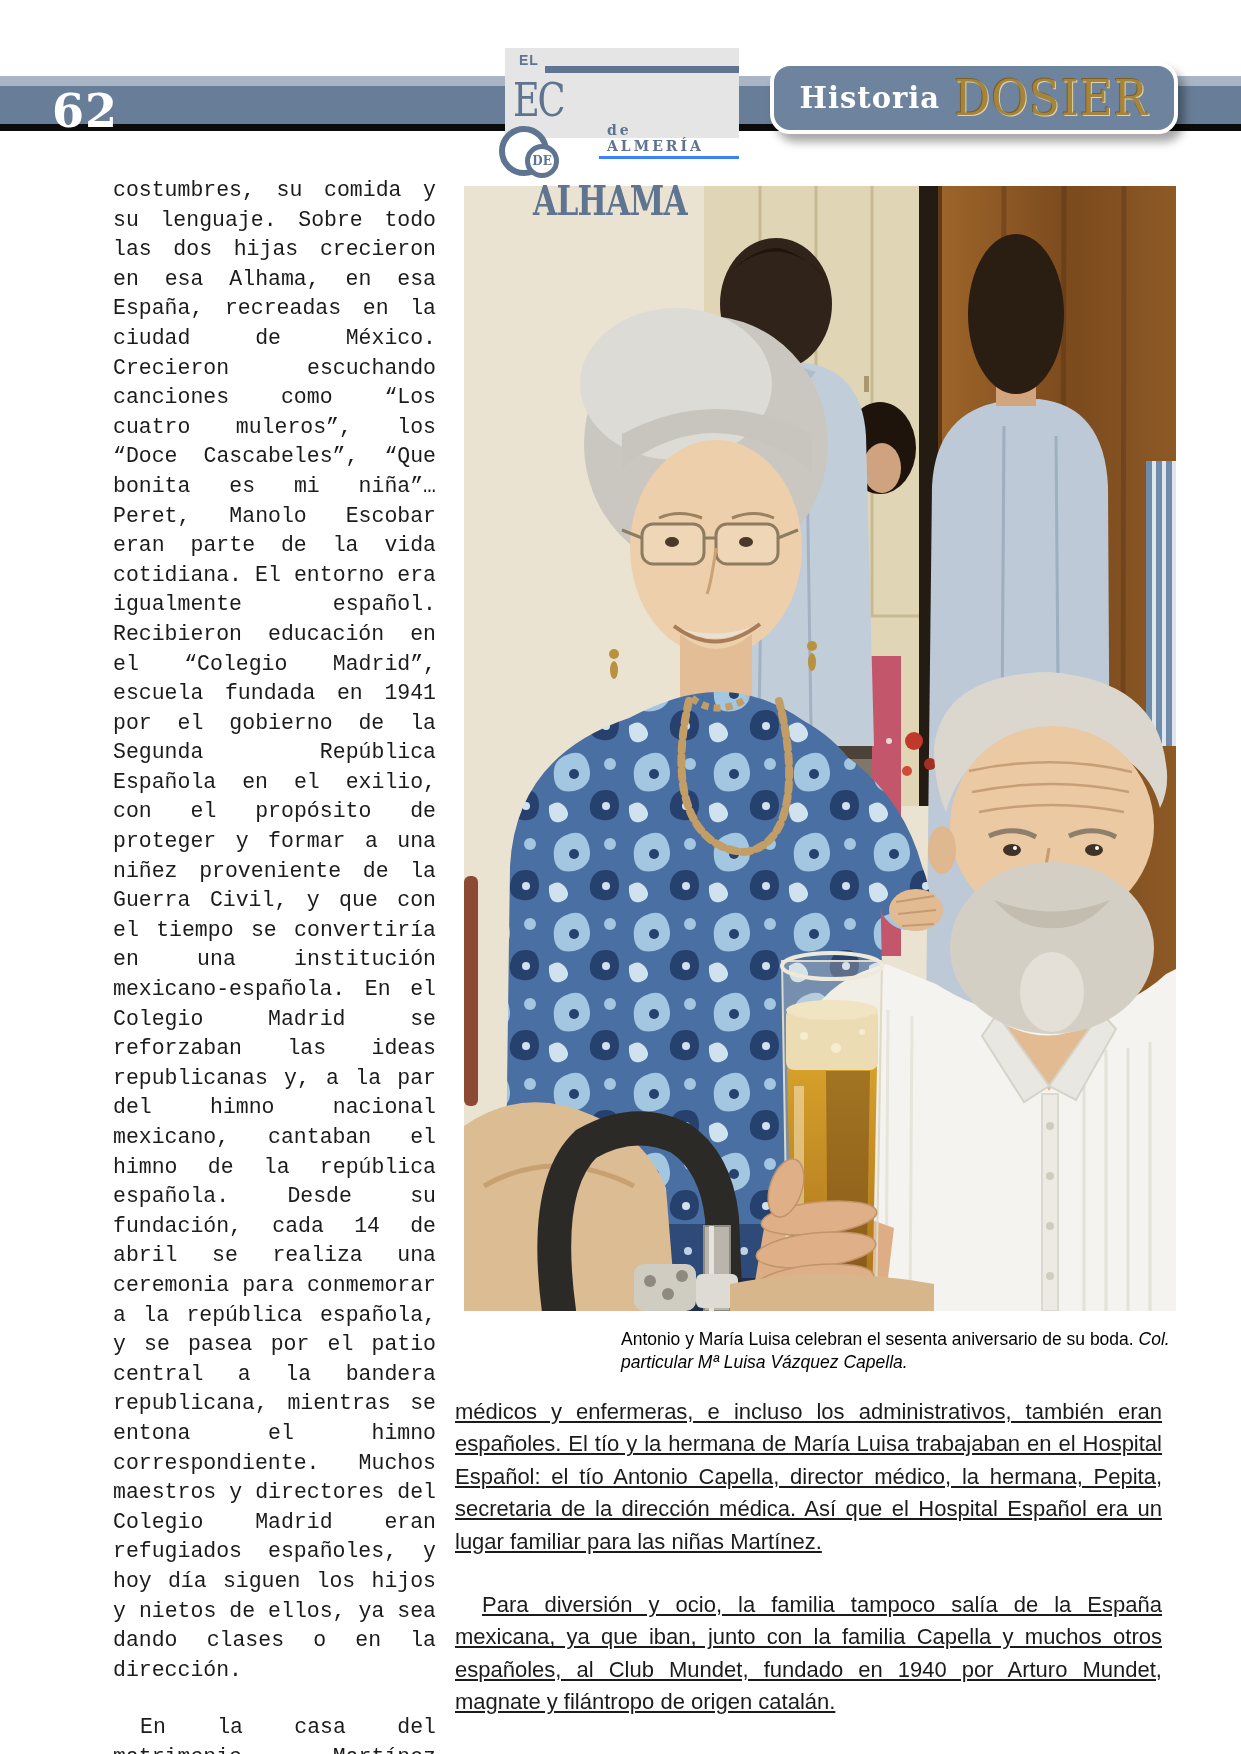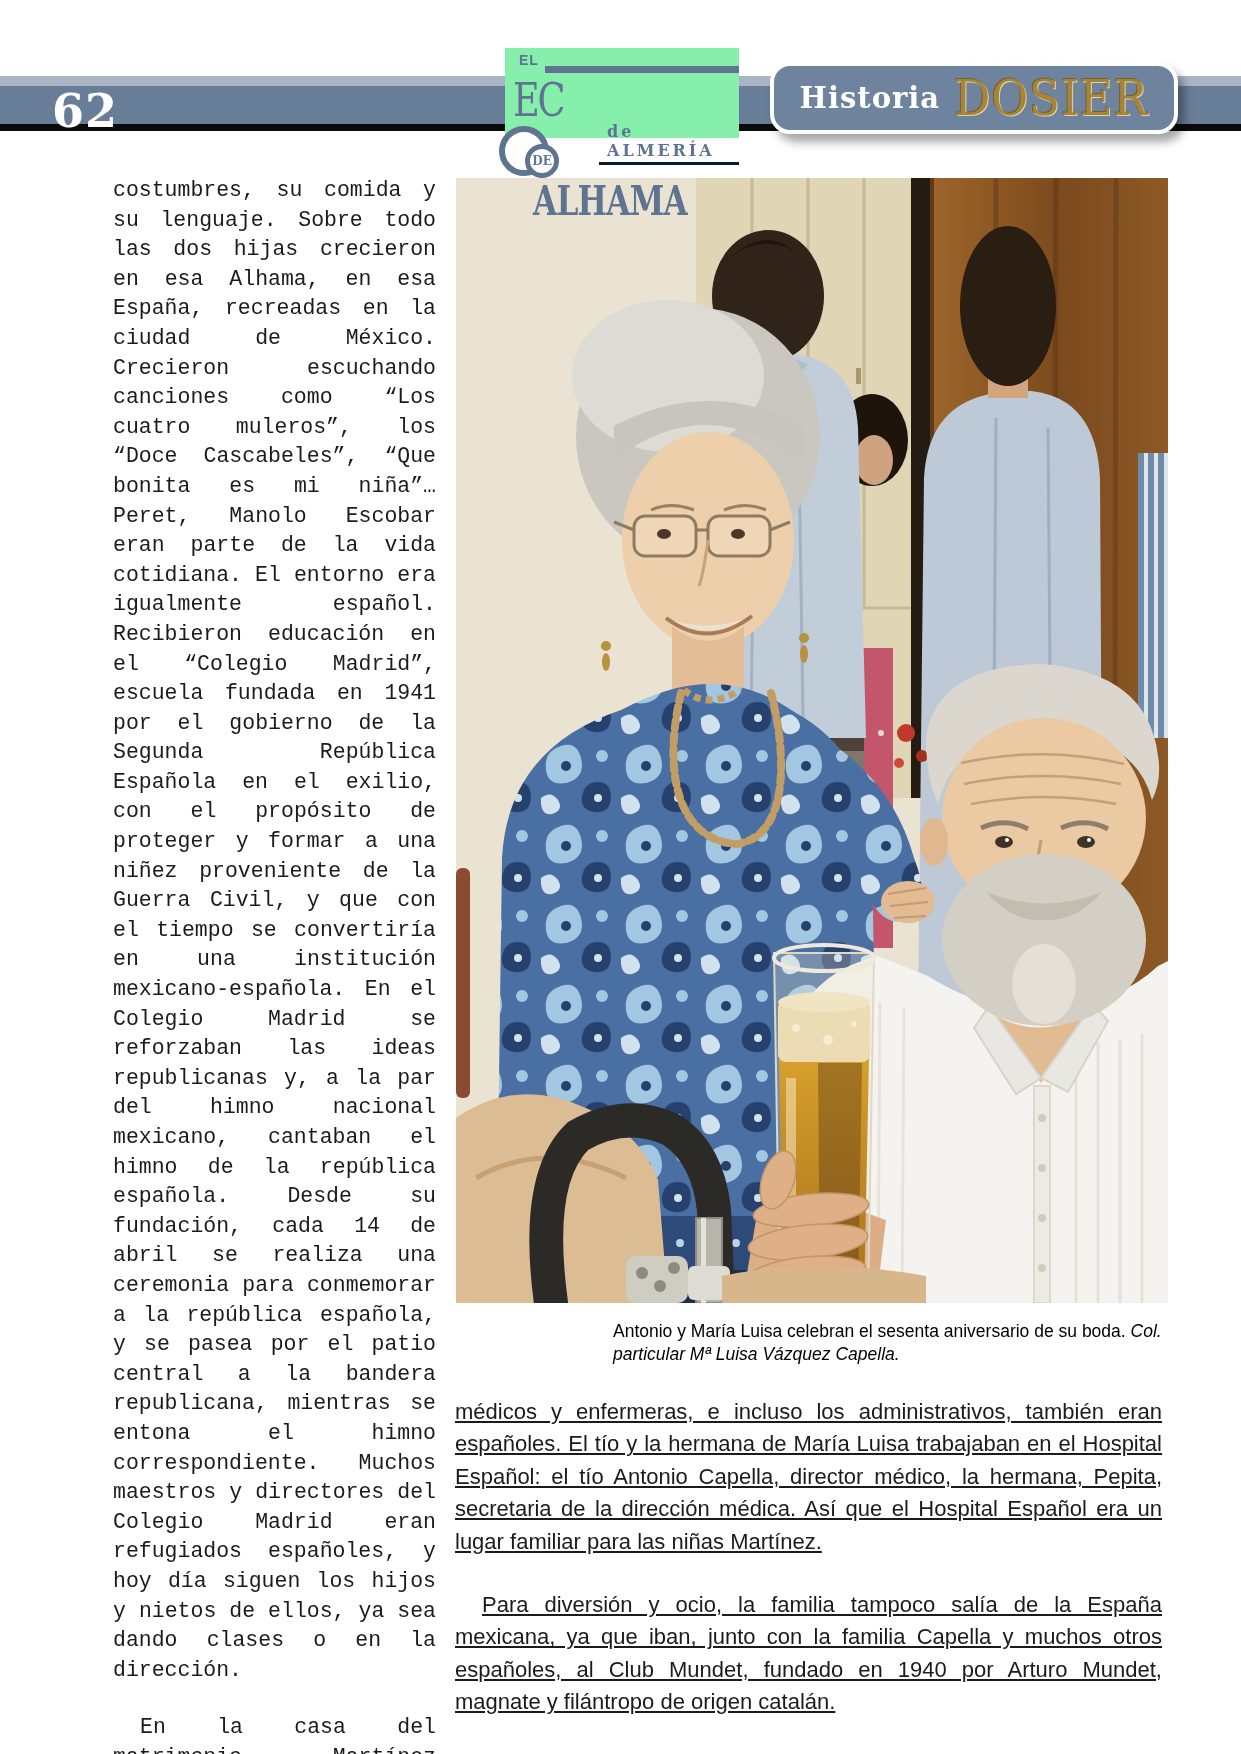--- a/index.html
+++ b/index.html
@@ -7,56 +7,56 @@
         font-family:"Liberation Sans",sans-serif;color:#1b1b1b;}
 
   
   .strip-light{position:absolute;left:0;top:76px;width:1241px;height:10px;background:#a9b5c4;}
   .strip-main{position:absolute;left:0;top:86px;width:1241px;height:38px;background:#687d97;}
   .strip-black{position:absolute;left:0;top:124px;width:1241px;height:7px;background:#0b0b0b;}
   .page-num{position:absolute;left:52px;top:84px;font-family:"DejaVu Serif",serif;
             font-weight:bold;font-size:46px;color:#fff;z-index:2;letter-spacing:1px;}
 
   
-  .logo-box{position:absolute;left:505px;top:48px;width:234px;height:90px;background:#86efac;z-index:3;}
+  .logo-box{position:absolute;left:505px;top:48px;width:234px;height:90px;background:#e5e5e5;z-index:3;}
   .logo-el{position:absolute;left:14px;top:4px;font-size:14px;font-weight:bold;color:#5e7490;letter-spacing:1px;}
   .logo-line{position:absolute;left:40px;top:18px;right:0;height:7px;background:#5e7490;}
   .logo-row{position:absolute;left:8px;top:26px;display:flex;align-items:flex-start;flex-direction:column;}
   .logo-ec{font-family:"DejaVu Serif",serif;font-size:47px;line-height:52px;color:#5e7490;
            transform:scaleX(.78);transform-origin:left top;letter-spacing:-3px;}
   .logo-o{width:50px;height:50px;border:6px solid #5e7490;border-radius:50%;box-sizing:border-box;
           margin-left:-14px;position:relative;background:#fff;}
   .logo-de{position:absolute;right:-16px;top:12px;width:34px;height:34px;border:5px solid #5e7490;
            border-radius:50%;box-sizing:border-box;background:#fff;display:flex;align-items:center;
            justify-content:center;font-family:"DejaVu Serif",serif;font-weight:bold;font-size:12px;color:#5e7490;}
   .logo-alhama{font-family:"DejaVu Serif",serif;font-weight:bold;font-size:41px;line-height:50px;color:#5e7490;
                transform:scaleX(.76);transform-origin:left top;margin-left:20px;letter-spacing:-1px;}
   .logo-almeria{position:absolute;left:94px;top:74px;font-family:"DejaVu Serif",serif;font-weight:bold;
-                font-size:16px;color:#5e7490;letter-spacing:3px;border-bottom:3px solid #0f172a;
+                font-size:14px;color:#5e7490;letter-spacing:3px;border-bottom:3px solid #3b82f6;
                 padding:0 8px 2px 8px;}
 
   
   .badge{position:absolute;left:770px;top:62px;width:408px;height:72px;background:#6e849e;
          border:4px solid #fff;border-radius:20px;box-sizing:border-box;z-index:4;
          box-shadow:6px 8px 10px rgba(0,0,0,.35);display:flex;align-items:center;justify-content:center;gap:14px;}
   .badge-historia{font-family:"DejaVu Serif",serif;font-weight:bold;font-size:29px;color:#fff;letter-spacing:1px;}
   .badge-dosier{font-family:"DejaVu Serif",serif;font-size:45px;color:#a5843c;letter-spacing:1px;
                 transform:scaleY(1.08);text-shadow:1px 1px 0 #e3d3a2,-1px -1px 0 #7a5f28;}
 
   
   .col-left{position:absolute;left:95px;top:176px;width:341px;font-size:21.5px;line-height:29.6px;
             text-align:justify;}
   .col-left p{margin:0 0 28px 18px;font-family:Liberation Mono, monospace;}
   .col-right{position:absolute;left:455px;top:1396px;width:707px;font-size:22px;line-height:32.4px;
              text-align:justify;}
   .col-right p{margin:0 0 31px 0;text-decoration:underline;}
   .indent{text-indent:27px;}
 
   
-  figure.photo{position:absolute;left:448px;top:170px;width:712px;margin:8px;}
+  figure.photo{position:absolute;left:448px;top:170px;width:712px;margin:16px;}
   figure.photo svg{display:block;}
   figcaption{margin:17px 0 0 157px;width:552px;font-size:17.5px;line-height:1.33;color:#000;}
   figcaption i{font-style:italic;}
 </style>
 </head>
 <body>
 
 <div class="page">
 
   <header>

